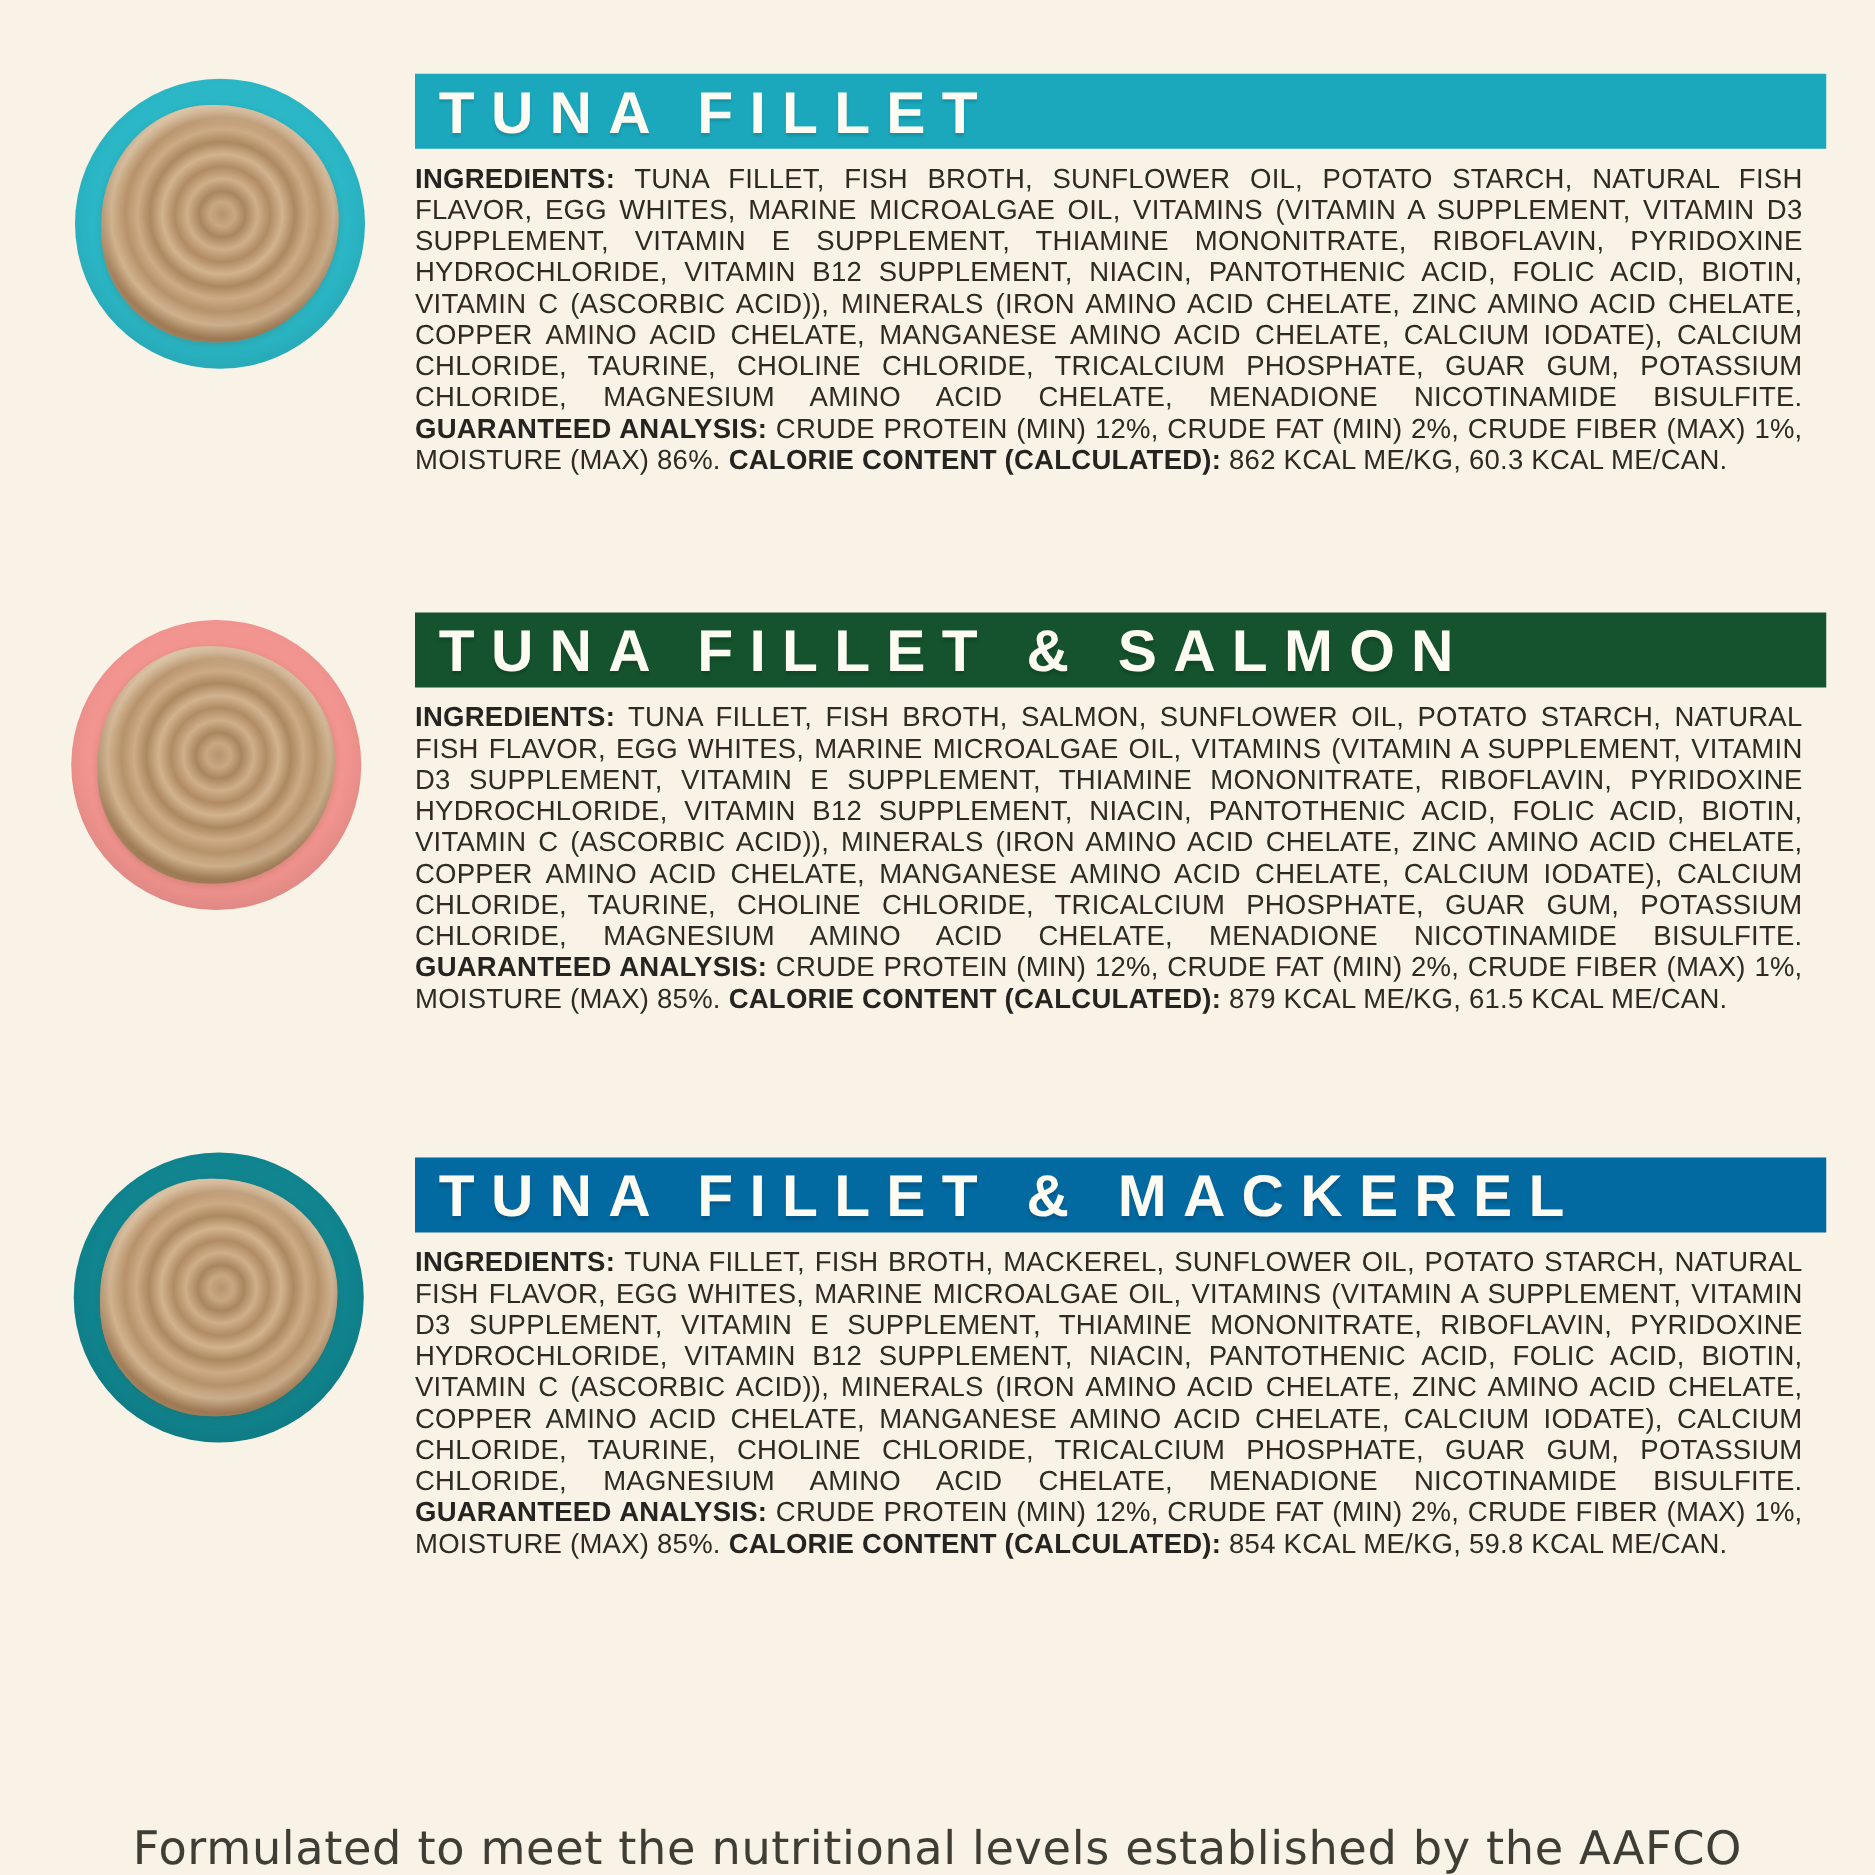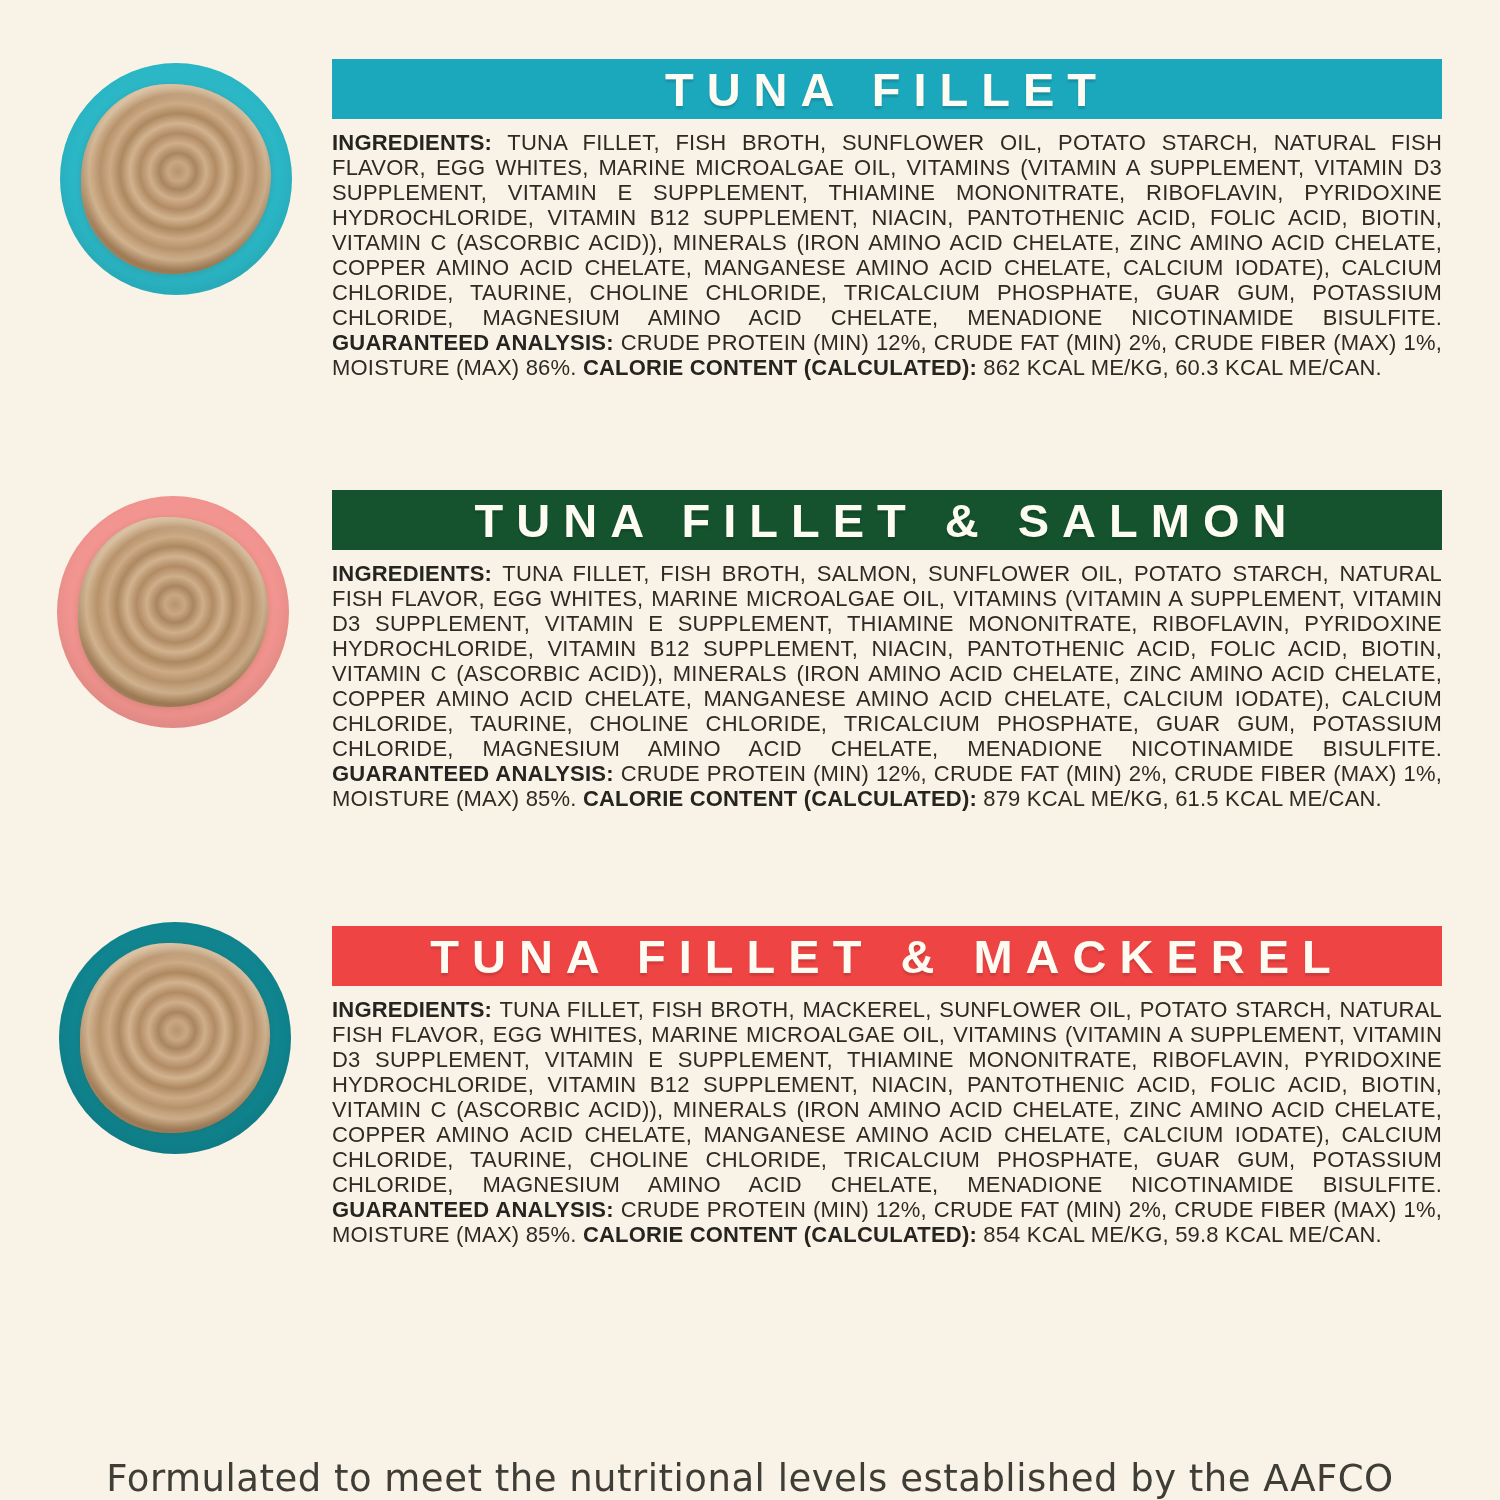--- a/index.html
+++ b/index.html
@@ -31,21 +31,21 @@
         #b08a63 71%, #c9a781 80%,
         #bc9770 90%, #c3a07a 100%);
     box-shadow:
       inset 0 -8px 16px rgba(90,60,30,.30),
       inset 0 8px 12px rgba(255,248,235,.35),
       0 2px 6px rgba(90,60,30,.18);
   }
   .content{position:absolute;left:332px;width:1110px;}
   .header-bar{
     width:100%;height:60px;
-    display:flex;align-items:center;justify-content:center;
+    display:flex;align-items:center;padding-left:19px;
   }
   .header-bar h2{
     margin:0;
     color:#FDFBF2;
     font-size:47px;
     font-weight:700;
     letter-spacing:13px;
     line-height:1;
     text-shadow:0 3px 2px rgba(0,0,0,.13);
     white-space:nowrap;
@@ -95,20 +95,20 @@
     </div>
     <p class="ingredients"><b>INGREDIENTS:</b><span> TUNA FILLET, FISH BROTH, SALMON, SUNFLOWER OIL, POTATO STARCH, NATURAL FISH FLAVOR, EGG WHITES, MARINE MICROALGAE OIL, VITAMINS (VITAMIN A SUPPLEMENT, VITAMIN D3 SUPPLEMENT, VITAMIN E SUPPLEMENT, THIAMINE MONONITRATE, RIBOFLAVIN, PYRIDOXINE HYDROCHLORIDE, VITAMIN B12 SUPPLEMENT, NIACIN, PANTOTHENIC ACID, FOLIC ACID, BIOTIN, VITAMIN C (ASCORBIC ACID)), MINERALS (IRON AMINO ACID CHELATE, ZINC AMINO ACID CHELATE, COPPER AMINO ACID CHELATE, MANGANESE AMINO ACID CHELATE, CALCIUM IODATE), CALCIUM CHLORIDE, TAURINE, CHOLINE CHLORIDE, TRICALCIUM PHOSPHATE, GUAR GUM, POTASSIUM CHLORIDE, MAGNESIUM AMINO ACID CHELATE, MENADIONE NICOTINAMIDE BISULFITE. </span><b>GUARANTEED ANALYSIS:</b><span> CRUDE PROTEIN (MIN) 12%, CRUDE FAT (MIN) 2%, CRUDE FIBER (MAX) 1%, MOISTURE (MAX) 85%. </span><b>CALORIE CONTENT (CALCULATED):</b><span> 879 KCAL ME/KG, 61.5 KCAL ME/CAN.</span></p>
   </div>
 </div>
 
 <div class="section">
   <div class="plate" style="left: 59px; top: 922px; background-color: rgb(16, 133, 143);">
     <div class="pate"></div>
   </div>
   <div class="content" style="top:926px;">
-    <div class="header-bar" style="background-color: #ef4444;">
+    <div class="header-bar" style="background-color: #0369a1;">
       <h2>TUNA FILLET &amp; MACKEREL</h2>
     </div>
     <p class="ingredients"><b>INGREDIENTS:</b><span> TUNA FILLET, FISH BROTH, MACKEREL, SUNFLOWER OIL, POTATO STARCH, NATURAL FISH FLAVOR, EGG WHITES, MARINE MICROALGAE OIL, VITAMINS (VITAMIN A SUPPLEMENT, VITAMIN D3 SUPPLEMENT, VITAMIN E SUPPLEMENT, THIAMINE MONONITRATE, RIBOFLAVIN, PYRIDOXINE HYDROCHLORIDE, VITAMIN B12 SUPPLEMENT, NIACIN, PANTOTHENIC ACID, FOLIC ACID, BIOTIN, VITAMIN C (ASCORBIC ACID)), MINERALS (IRON AMINO ACID CHELATE, ZINC AMINO ACID CHELATE, COPPER AMINO ACID CHELATE, MANGANESE AMINO ACID CHELATE, CALCIUM IODATE), CALCIUM CHLORIDE, TAURINE, CHOLINE CHLORIDE, TRICALCIUM PHOSPHATE, GUAR GUM, POTASSIUM CHLORIDE, MAGNESIUM AMINO ACID CHELATE, MENADIONE NICOTINAMIDE BISULFITE. </span><b>GUARANTEED ANALYSIS:</b><span> CRUDE PROTEIN (MIN) 12%, CRUDE FAT (MIN) 2%, CRUDE FIBER (MAX) 1%, MOISTURE (MAX) 85%. </span><b>CALORIE CONTENT (CALCULATED):</b><span> 854 KCAL ME/KG,  59.8 KCAL ME/CAN.</span></p>
   </div>
 </div>
 
 <div class="footer">Formulated to meet the nutritional levels established by the AAFCO Cat Food Nutrient Profile for maintenance.</div>
 
 </body></html>

